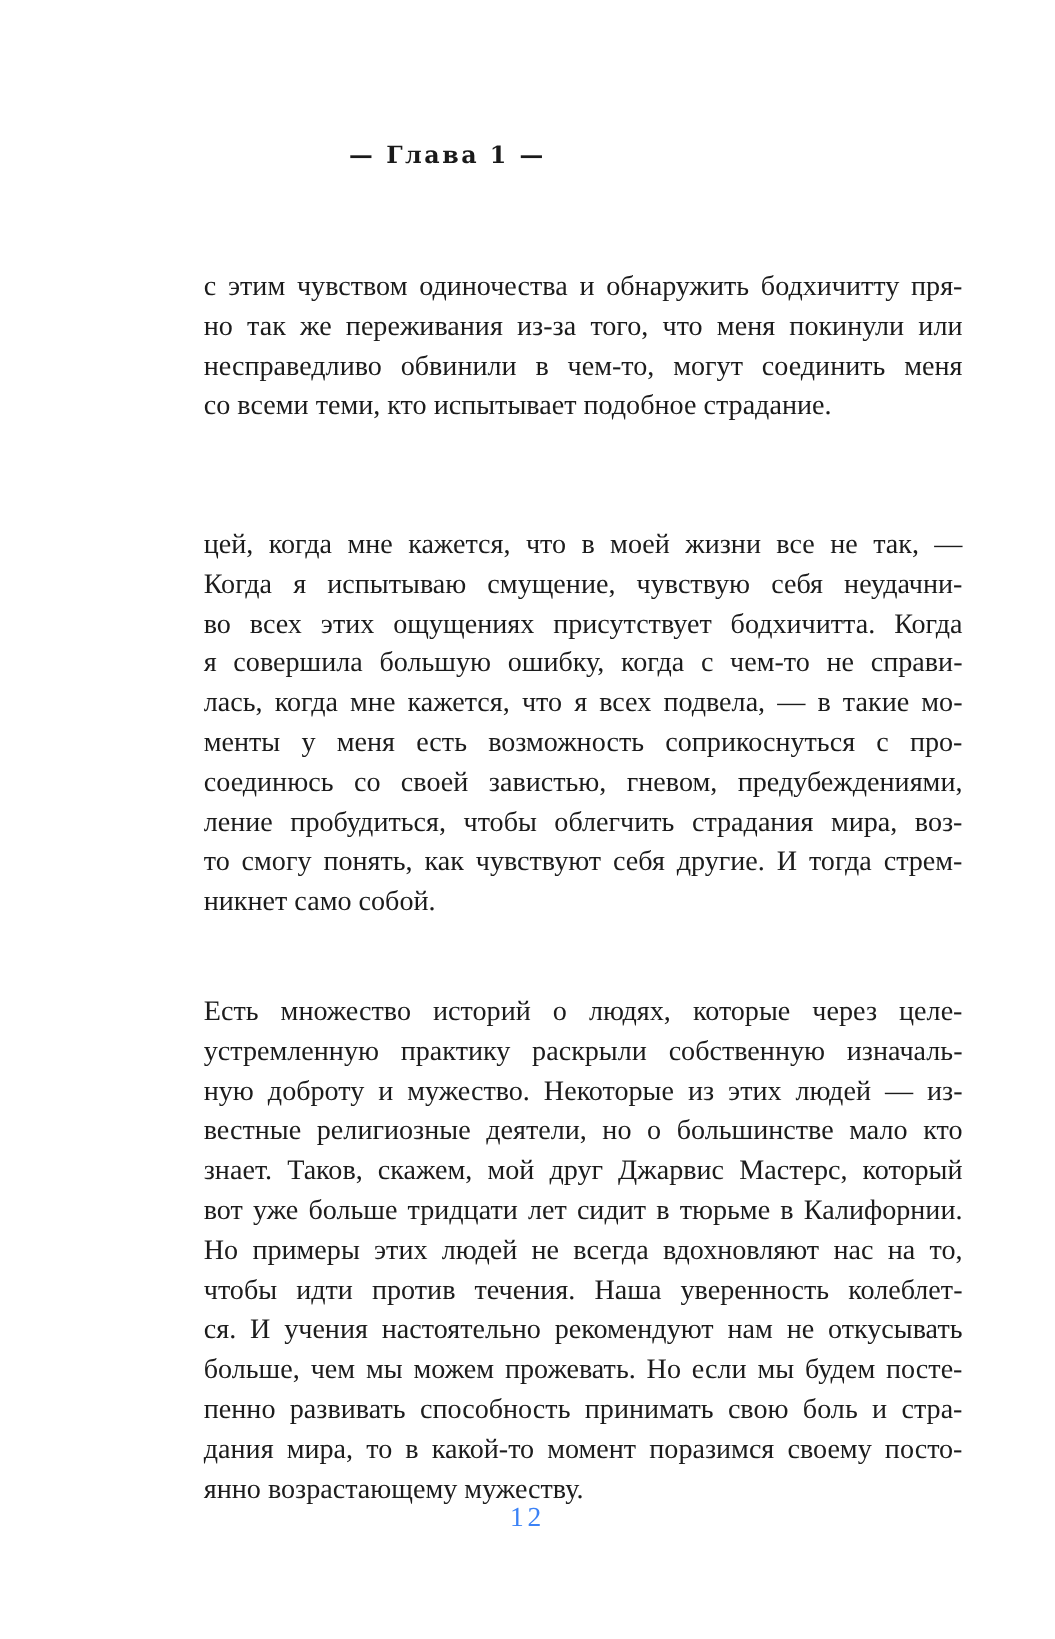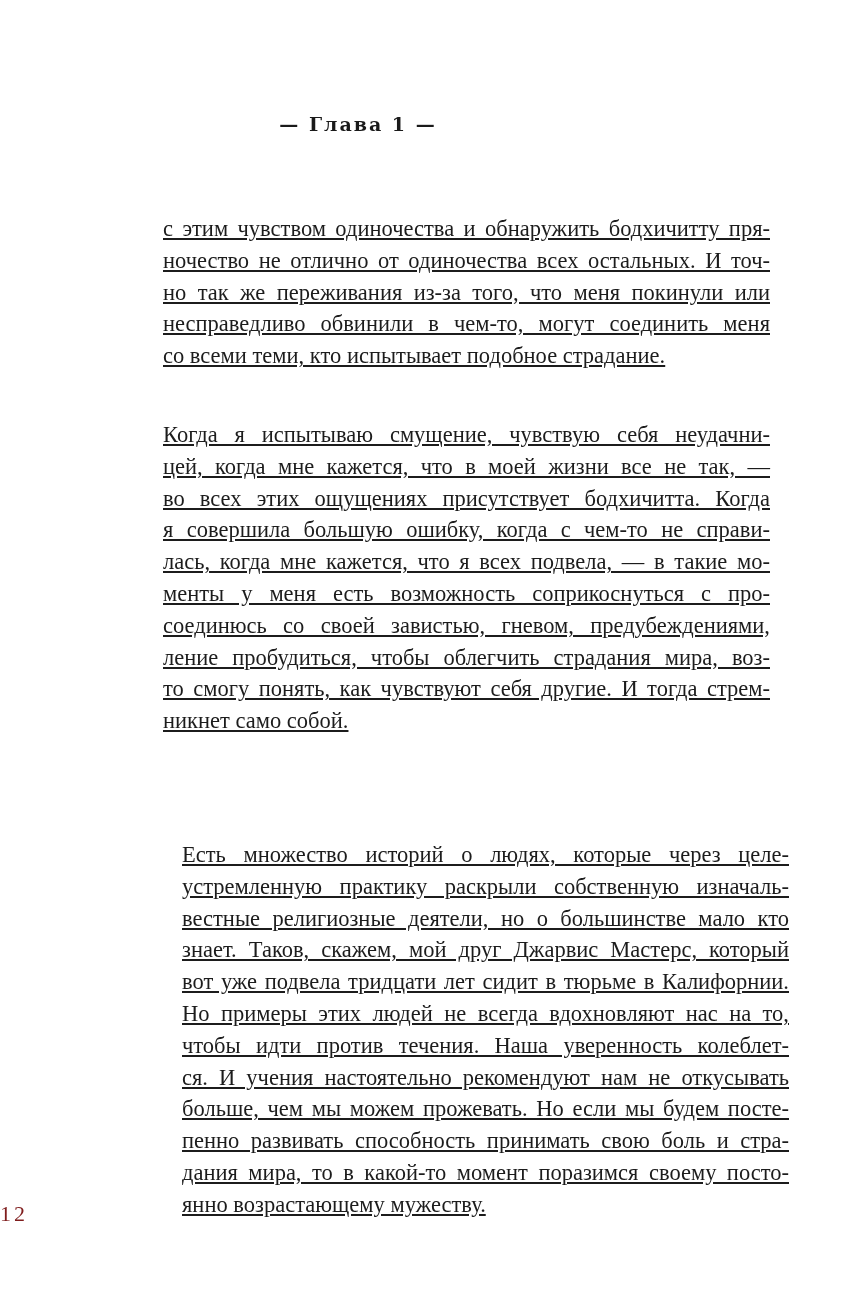--- a/index.html
+++ b/index.html
@@ -10,64 +10,64 @@
     font-family: "DejaVu Serif", serif; font-weight: bold; font-size: 19px;
     letter-spacing: 2px; color: #1a1a1a;
   }
   .para {
     position: absolute; left: 163px; width: 607px;
     font-family: "Liberation Serif", serif; font-size: 22.5px; line-height: 31.8px;
     color: #1c1c1c;
   }
   .line {
     display: block; height: 31.8px; white-space: nowrap;
-    text-align: justify; text-align-last: justify; text-decoration: underline;
+    text-align: justify; text-align-last: justify;
   }
   .line.last { text-align: right; text-align-last: left; }
   #p1 { top: 213px; }
   #p2 { top: 419px; }
-  #p3 { top: 839px; margin-left: 19px; }
+  #p3 { top: 793px; }
   .page-number {
-    position: absolute; top: 1201px; left: 0; width: 844px; text-align: left;
-    font-family: "Liberation Serif", serif; font-size: 22px; letter-spacing: 3px; color: #7f1d1d;
+    position: absolute; top: 1201px; left: 0; width: 844px; text-align: center;
+    font-family: "Liberation Serif", serif; font-size: 22px; letter-spacing: 3px; color: #3b82f6;
   }
 </style>
 </head>
 <body>
 
 <div class="page">
   <div class="header">— Глава 1 —</div>
 
   <div class="para" id="p1">
     <span class="line">с этим чувством одиночества и обнаружить бодхичитту пря-</span>
-    <span class="line">ночество не отлично от одиночества всех остальных. И точ-</span>
     <span class="line">но так же переживания из-за того, что меня покинули или</span>
     <span class="line">несправедливо обвинили в чем-то, могут соединить меня</span>
     <span class="line last">со всеми теми, кто испытывает подобное страдание.</span>
   </div>
 
   <div class="para" id="p2">
+    <span class="line">цей, когда мне кажется, что в моей жизни все не так, —</span>
     <span class="line">Когда я испытываю смущение, чувствую себя неудачни-</span>
-    <span class="line">цей, когда мне кажется, что в моей жизни все не так, —</span>
     <span class="line">во всех этих ощущениях присутствует бодхичитта. Когда</span>
     <span class="line">я совершила большую ошибку, когда с чем-то не справи-</span>
     <span class="line">лась, когда мне кажется, что я всех подвела, — в такие мо-</span>
     <span class="line">менты у меня есть возможность соприкоснуться с про-</span>
     <span class="line">соединюсь со своей завистью, гневом, предубеждениями,</span>
     <span class="line">ление пробудиться, чтобы облегчить страдания мира, воз-</span>
     <span class="line">то смогу понять, как чувствуют себя другие. И тогда стрем-</span>
     <span class="line last">никнет само собой.</span>
   </div>
 
   <div class="para" id="p3">
     <span class="line">Есть множество историй о людях, которые через целе-</span>
     <span class="line">устремленную практику раскрыли собственную изначаль-</span>
+    <span class="line">ную доброту и мужество. Некоторые из этих людей — из-</span>
     <span class="line">вестные религиозные деятели, но о большинстве мало кто</span>
     <span class="line">знает. Таков, скажем, мой друг Джарвис Мастерс, который</span>
-    <span class="line">вот уже подвела тридцати лет сидит в тюрьме в Калифорнии.</span>
+    <span class="line">вот уже больше тридцати лет сидит в тюрьме в Калифорнии.</span>
     <span class="line">Но примеры этих людей не всегда вдохновляют нас на то,</span>
     <span class="line">чтобы идти против течения. Наша уверенность колеблет-</span>
     <span class="line">ся. И учения настоятельно рекомендуют нам не откусывать</span>
     <span class="line">больше, чем мы можем прожевать. Но если мы будем посте-</span>
     <span class="line">пенно развивать способность принимать свою боль и стра-</span>
     <span class="line">дания мира, то в какой-то момент поразимся своему посто-</span>
     <span class="line last">янно возрастающему мужеству.</span>
   </div>
 
   <div class="page-number">12</div>

